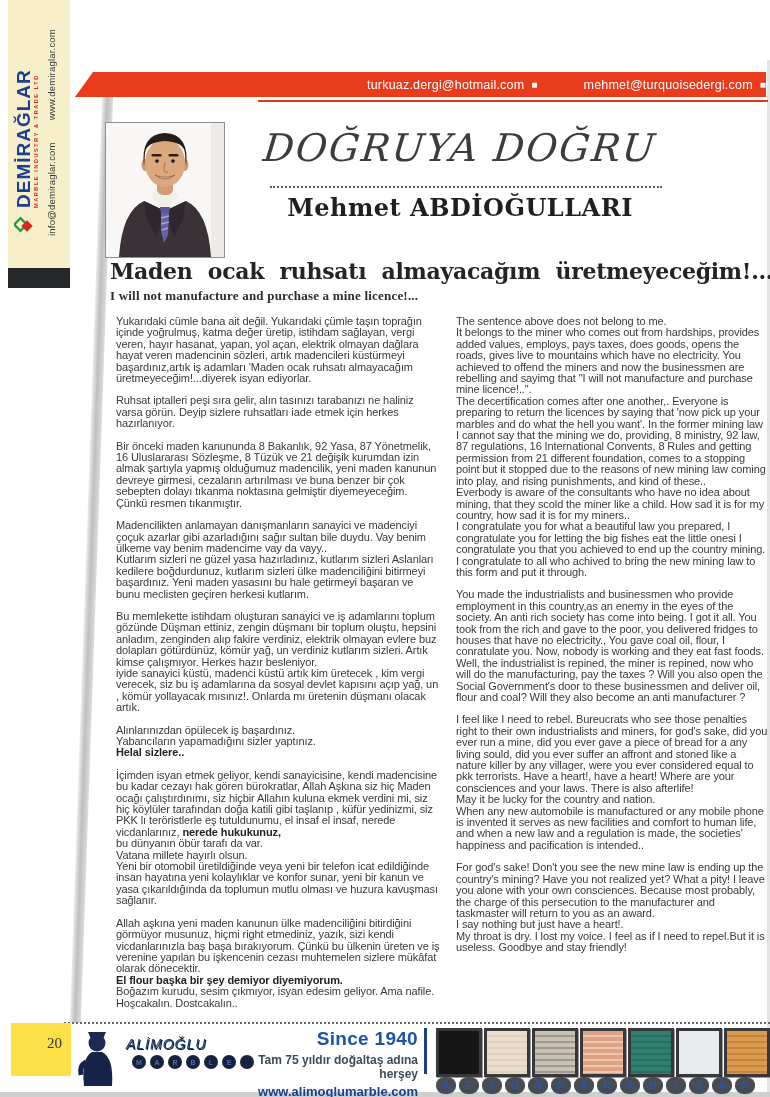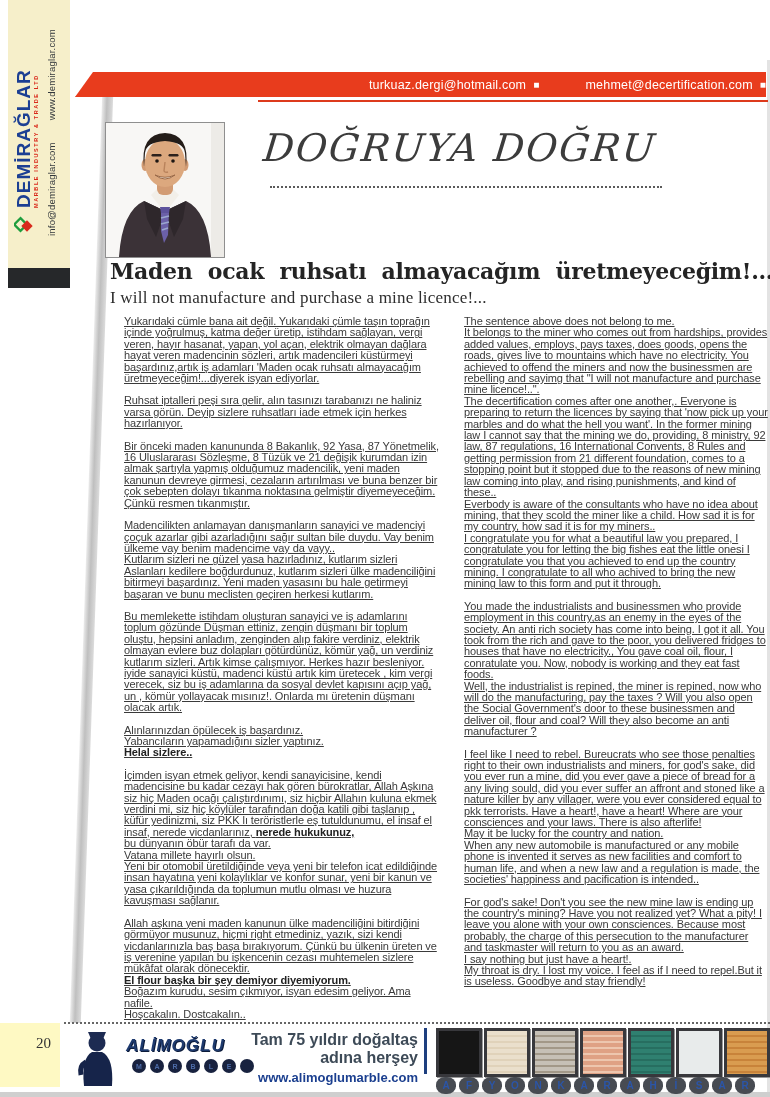--- a/index.html
+++ b/index.html
@@ -38,43 +38,43 @@
              font-size:38px;color:#3c3c3c;letter-spacing:2px;transform:skewX(-6deg);}
   .title-dots{position:absolute;left:270px;top:186px;width:392px;border-top:2px dotted #5a5a5a;}
   .author{position:absolute;left:240px;top:193px;width:440px;text-align:center;
           font-family:"DejaVu Serif",serif;font-weight:bold;font-size:24px;color:#1f1f1f;
           letter-spacing:.5px;}
   
   .headline{position:absolute;left:110px;top:258px;width:560px;
             font-family:"DejaVu Serif",serif;font-weight:bold;font-size:22px;color:#242424;
             letter-spacing:-.3px;word-spacing:8px;white-space:nowrap;}
   .subheadline{position:absolute;left:110px;top:288px;width:560px;
-               font-family:"Liberation Serif",serif;font-size:17px;color:#2d2d2d;letter-spacing:.2px;}
+               font-family:"Liberation Serif",serif;font-size:13px;color:#2d2d2d;letter-spacing:.2px;font-weight:bold;}
   
   .columns{position:absolute;left:112px;top:316px;width:656px;display:flex;gap:12px;}
   .col{font-size:11px;line-height:11.4px;color:#3a3a3a;letter-spacing:-.1px;}
   .col-tr{width:328px;}
   .col-en{width:316px;}
-  .para{margin:0 0 11px 12px;white-space:pre-line;text-decoration:underline;}
+  .para{margin:0 0 11px 4px;white-space:pre-line;}
   .para b{color:#222;}
   
   .footer-dots{position:absolute;left:64px;top:1022px;width:706px;border-top:2px dotted #666;}
-  .page-badge{position:absolute;left:0;top:1023px;width:60px;height:64px;background:#fef9c3;}
+  .page-badge{position:absolute;left:11px;top:1023px;width:60px;height:53px;background:#fde047;}
   .page-num{font-family:"Liberation Serif",serif;font-size:15px;color:#333;
             text-align:right;padding:12px 9px 0 0;}
   .alimoglu{position:absolute;left:76px;top:1026px;display:flex;align-items:flex-start;gap:4px;}
   .alimoglu-text{margin-top:10px;}
-  .alimoglu-name{font-size:17px;font-weight:bold;font-style:italic;color:#1e3a6e;
+  .alimoglu-name{font-size:14px;font-weight:normal;font-style:italic;color:#1e3a6e;
                  letter-spacing:1px;text-shadow:1px 1px 0 #0c1b3a;}
   .logo-circles{display:flex;gap:4px;margin-top:3px;margin-left:6px;}
   .logo-circle{width:14px;height:14px;border-radius:50%;background:#18223f;color:#4d6ca8;
                font-size:7px;font-weight:bold;display:flex;align-items:center;justify-content:center;}
   .footer-center{position:absolute;left:225px;top:1028px;width:193px;text-align:right;}
   .since{font-size:19px;font-weight:bold;color:#1e52a8;letter-spacing:.3px;}
-  .tagline{font-size:16px;font-weight:bold;color:#3d4a57;margin-top:3px;}
+  .tagline{font-size:12px;font-weight:bold;color:#3d4a57;margin-top:3px;}
   .fwebsite{font-size:13px;font-weight:bold;color:#1b3f8f;margin-top:3px;}
   .footer-vline{position:absolute;left:424px;top:1028px;width:3px;height:46px;background:#1e3f7f;}
   .swatches{position:absolute;left:436px;top:1028px;display:flex;gap:2px;}
   .tile{width:40px;height:43px;border:3px solid #38383c;box-shadow:1px 1px 0 #9a9a9a;}
   .city-letters{position:absolute;left:436px;top:1077px;display:flex;gap:3px;}
   .blob{width:20px;height:17px;border-radius:45%;background:#474b52;color:#2b55a8;
         font-size:10px;font-weight:bold;display:flex;align-items:center;justify-content:center;}
 </style>
 </head>
 <body>
@@ -106,21 +106,21 @@
   <div class="page-right-edge"></div>
   <div class="page-bottom-edge"></div>
 
   <div class="ribbon-fold"></div>
   <div class="ribbon" id="ribbon-emails">
       <span class="email-item">
         <span>turkuaz.dergi@hotmail.com</span>
         <span class="email-sq">■</span>
       </span>
       <span class="email-item">
-        <span>mehmet@decertification.com</span>
+        <span>mehmet@turquoisedergi.com</span>
         <span class="email-sq">■</span>
       </span>
     </div>
   <div class="ribbon-shadow"></div>
 
   <div class="photo-frame">
     <svg viewBox="0 0 118 134" width="118" height="134">
       <rect width="118" height="134" fill="#f8f7f5"></rect>
       <rect x="105" width="13" height="134" fill="#edebe7"></rect>
       <path d="M13,134 Q16,88 38,78 L59,88 L80,78 Q102,88 105,134 Z" fill="#3b3237"></path>
@@ -139,20 +139,21 @@
       <path d="M59,39 L58,48 Q59,50 62,49" stroke="#b9835c" stroke-width="1.4" fill="none"></path>
       <path d="M49,52 Q59,60 69,52 Q59,56.5 49,52 Z" fill="#f1e8dd" stroke="#9c6a48" stroke-width="1"></path>
       <path d="M54,84 L64,84 L63,90 L55,90 Z" fill="#5d529c"></path>
       <path d="M55,90 L63,90 L62,112 L58,120 L55,108 Z" fill="#6b60a8"></path>
       <path d="M55,95 L63,93 M55,101 L63,99 M56,107 L62,105" stroke="#9aa6cf" stroke-width="1.6"></path>
     </svg>
   </div>
 
   <div class="col-title">DOĞRUYA DOĞRU</div>
   <div class="title-dots"></div>
+  <div class="author">Mehmet  ABDİOĞULLARI</div>
 
   <div class="headline">Maden ocak ruhsatı almayacağım üretmeyeceğim!...</div>
   <div class="subheadline">I will not manufacture and purchase a mine licence!...</div>
 
   <div class="columns">
     <div class="col col-tr">
         <div class="para"><span>Yukarıdaki cümle bana ait değil. Yukarıdaki çümle taşın toprağın içinde yoğrulmuş, katma değer üretip, istihdam sağlayan, vergi veren, hayır hasanat, yapan, yol açan, elektrik olmayan dağlara hayat veren madencinin sözleri, artık madencileri  küstürmeyi başardınız,artık iş adamları 'Maden ocak ruhsatı almayacağım üretmeyeceğim!...diyerek isyan ediyorlar.</span></div>
         <div class="para"><span>Ruhsat iptalleri peşi sıra gelir, alın tasınızı tarabanızı ne haliniz varsa görün. Deyip sizlere ruhsatları iade etmek için herkes hazırlanıyor.</span></div>
         <div class="para"><span>Bir önceki maden kanununda  8 Bakanlık, 92 Yasa, 87 Yönetmelik, 16 Uluslararası Sözleşme, 8 Tüzük ve 21 değişik kurumdan izin almak şartıyla yapmış olduğumuz madencilik, yeni maden kanunun devreye girmesi, cezaların artırılması ve buna benzer bir çok sebepten dolayı tıkanma noktasına gelmiştir diyemeyeceğim. Çünkü resmen tıkanmıştır.</span></div>
         <div class="para"><span>Madencilikten anlamayan danışmanların sanayici ve madenciyi çoçuk azarlar gibi azarladığını sağır sultan bile duydu. Vay benim ülkeme vay benim madencime vay da vayy..
@@ -210,20 +211,21 @@
           <span class="logo-circle">R</span>
           <span class="logo-circle">B</span>
           <span class="logo-circle">L</span>
           <span class="logo-circle">E</span>
           <span class="logo-circle"></span>
         </div>
     </span>
   </div>
 
   <div class="footer-center">
+    <div class="since">Since 1940</div>
     <div class="tagline">Tam 75 yıldır doğaltaş adına herşey</div>
     <div class="fwebsite">www.alimoglumarble.com</div>
   </div>
 
   <div class="footer-vline"></div>
   <div class="swatches" id="swatches">
       <div class="tile" style="background: rgb(22, 22, 22);"></div>
       <div class="tile" style="background: repeating-linear-gradient(rgb(234, 223, 204) 0px, rgb(234, 223, 204) 4px, rgb(224, 210, 186) 4px, rgb(224, 210, 186) 6px);"></div>
       <div class="tile" style="background: repeating-linear-gradient(rgb(198, 192, 182) 0px, rgb(198, 192, 182) 4px, rgb(162, 152, 136) 4px, rgb(162, 152, 136) 6px);"></div>
       <div class="tile" style="background: repeating-linear-gradient(rgb(223, 161, 132) 0px, rgb(223, 161, 132) 4px, rgb(237, 198, 174) 4px, rgb(237, 198, 174) 6px);"></div>

